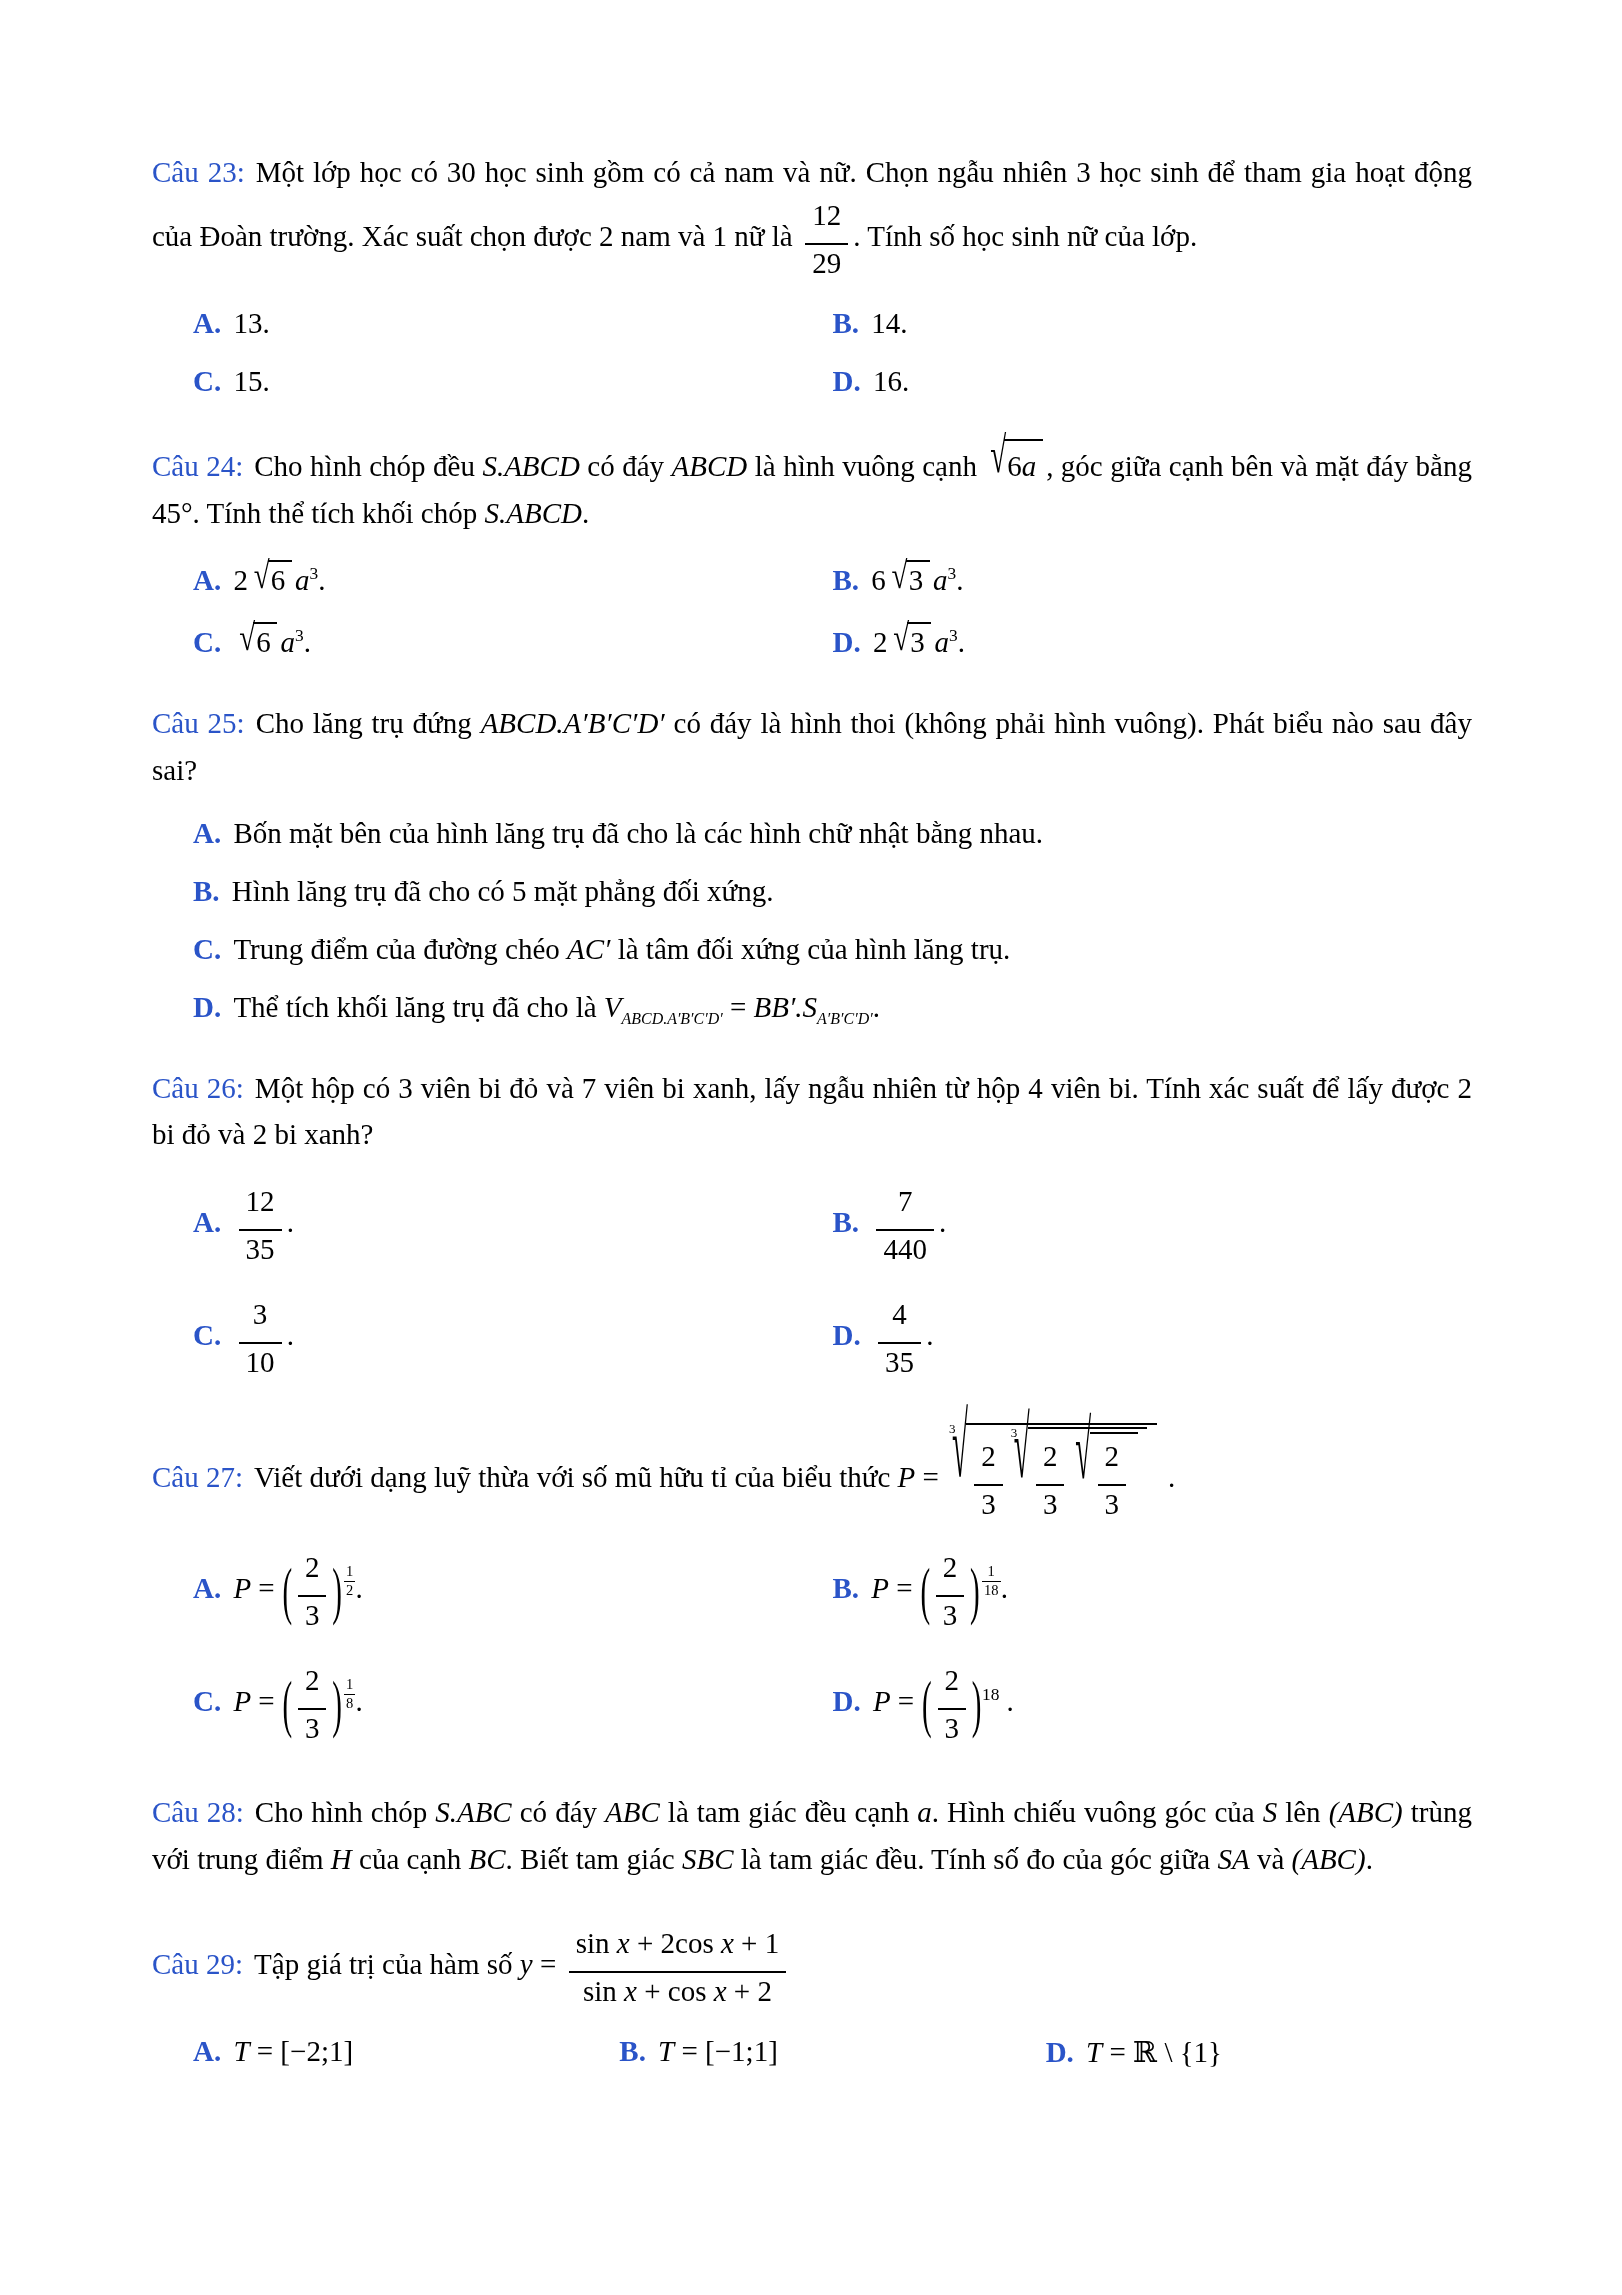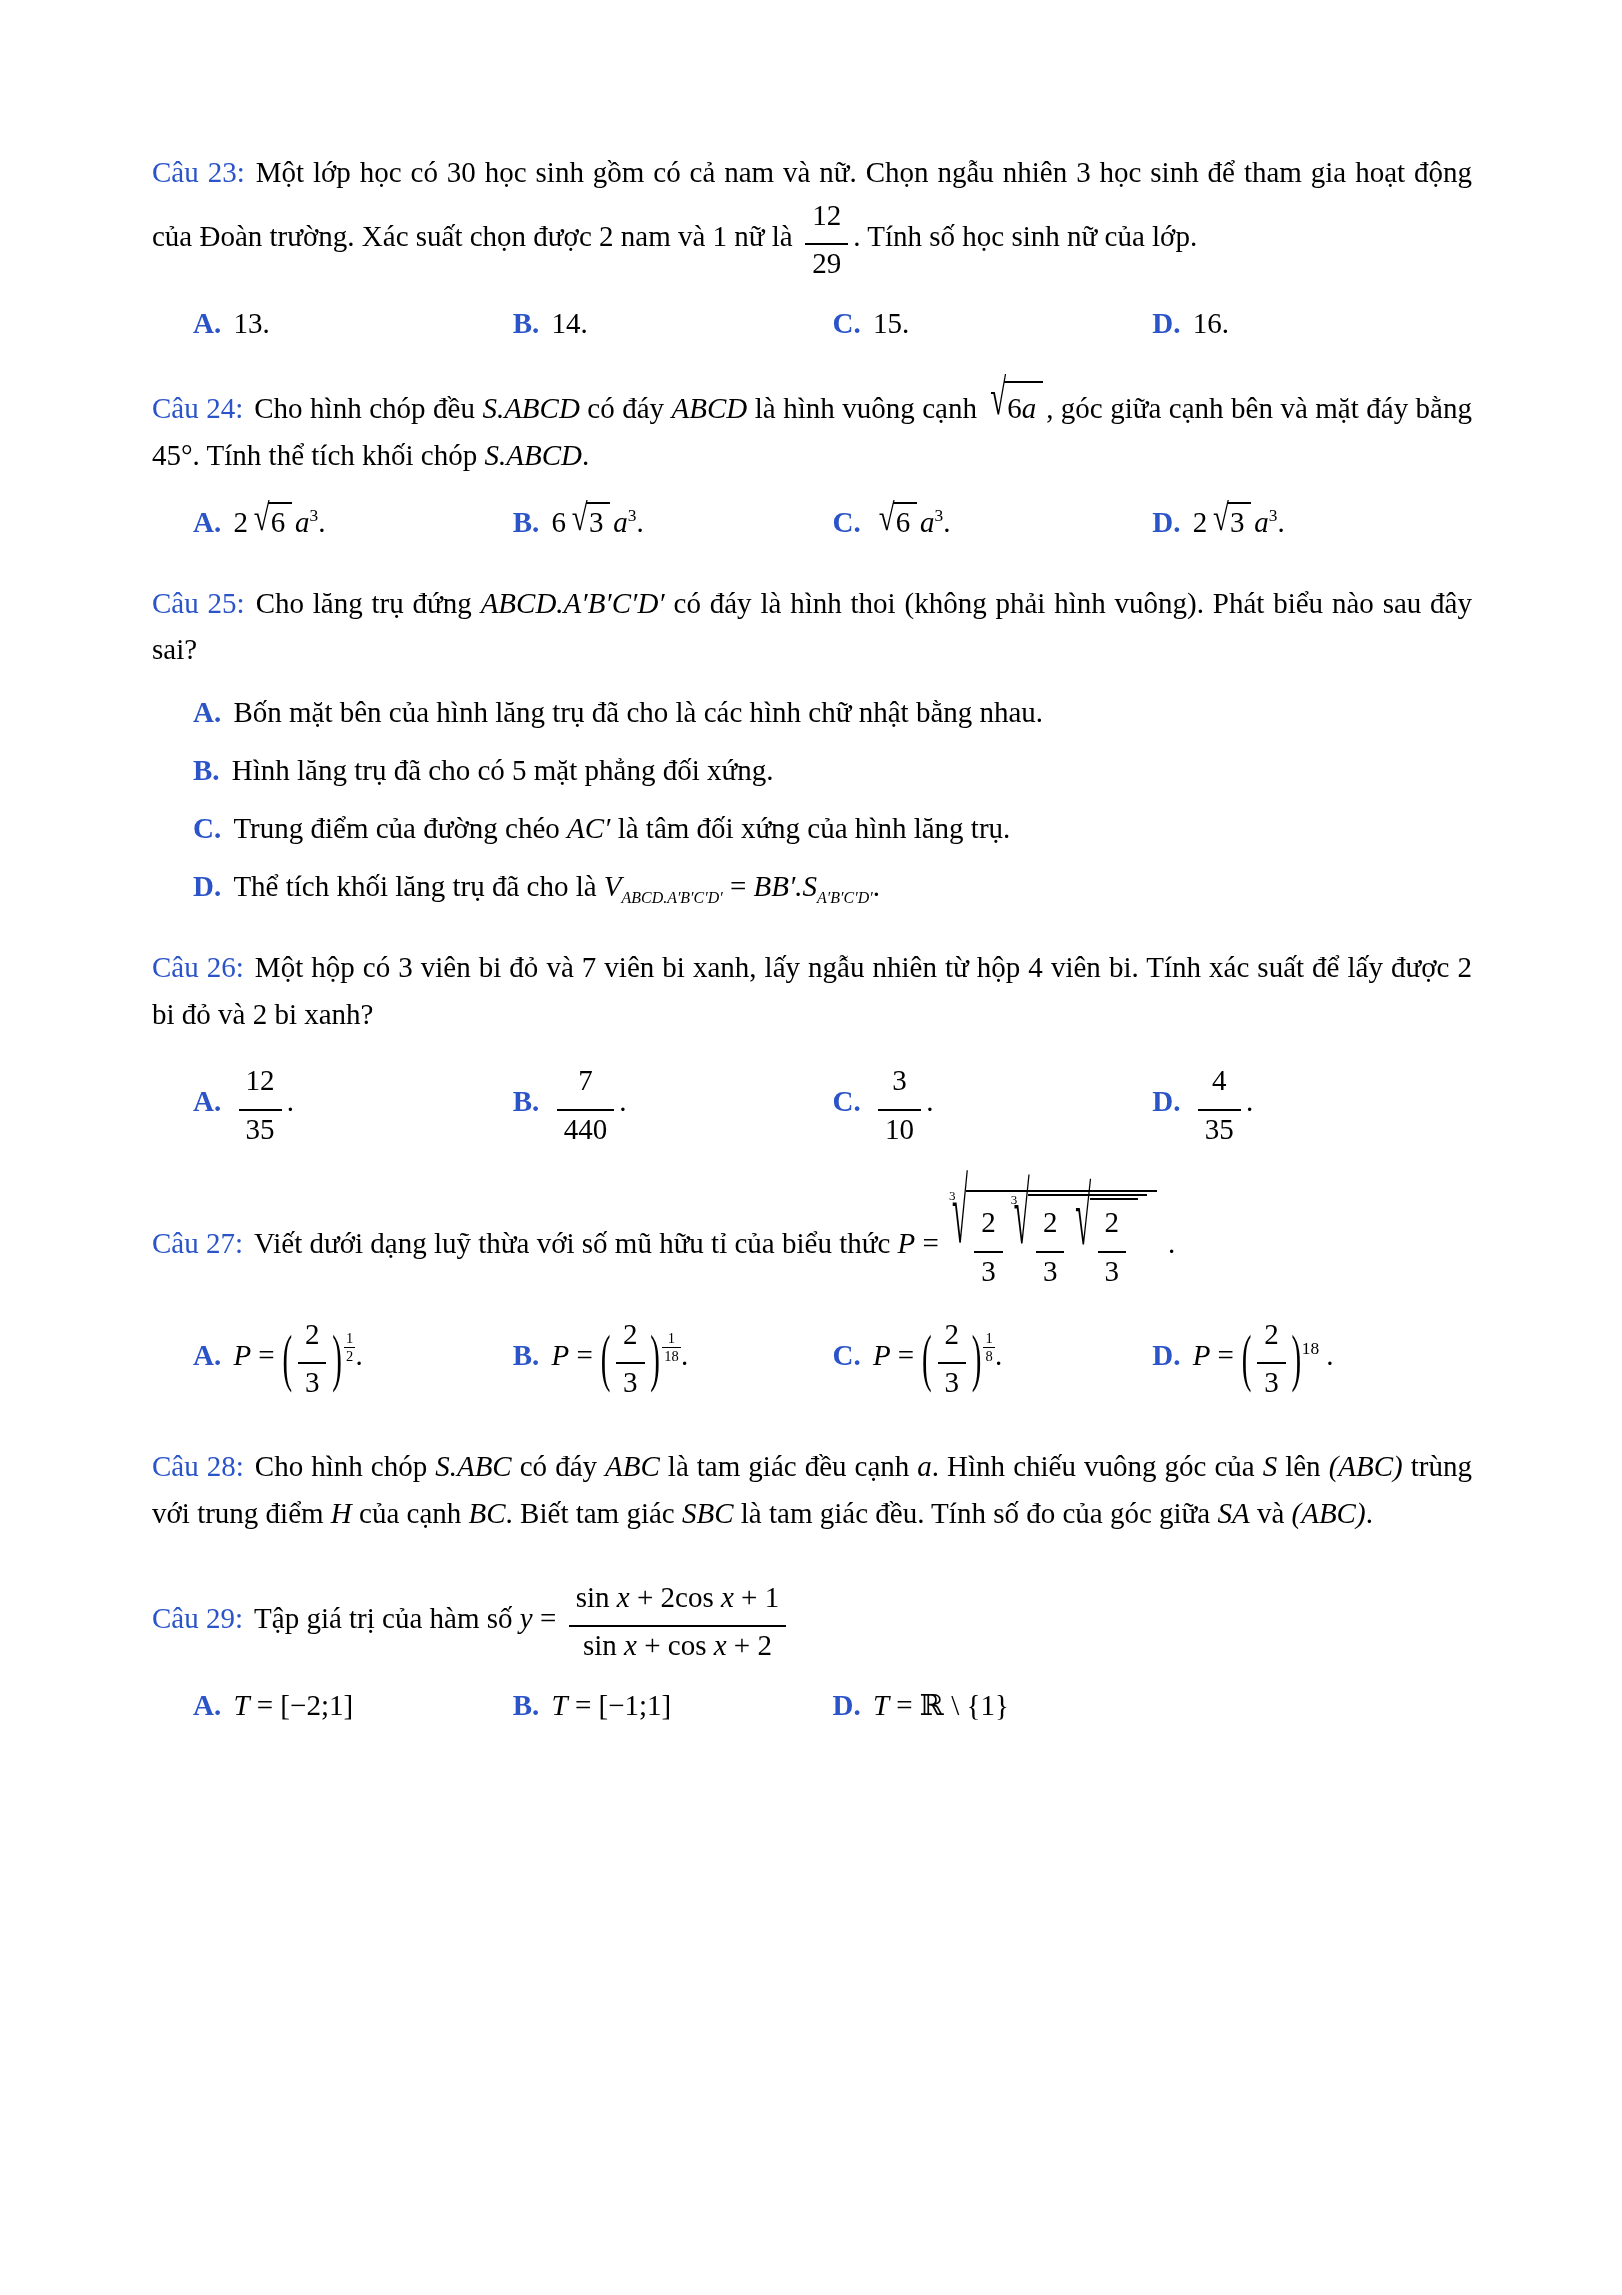--- a/index.html
+++ b/index.html
@@ -31,22 +31,22 @@
   .radicand { border-top: 2px solid currentColor; padding: 0.08em 0.22em 0 0.1em; display: inline-block; margin-left: -0.06em; }
 
   .paren { display: inline-block; vertical-align: middle; transform-origin: center; padding: 0 0.02em; }
   .pinner { display: inline-flex; align-items: center; vertical-align: middle; }
 
   .supfrac { display: inline-flex; flex-direction: column; text-align: center; font-size: 0.5em; line-height: 1.2; vertical-align: 1.5em; margin-left: 0.1em; }
   .supfrac .num { padding: 0 0.15em; }
   .supfrac .den { border-top: 1.3px solid currentColor; padding: 0 0.15em; }
 
   .opts { display: grid; margin-top: 23.6px; padding-left: 41px; row-gap: 25px; align-items: center; }
-  .cols-4 { grid-template-columns: repeat(4, 1fr); }
-  .cols-2 { grid-template-columns: repeat(4, 1fr); }
+  .cols-4 { grid-template-columns: repeat(2, 1fr); }
+  .cols-2 { grid-template-columns: repeat(3, 1fr); }
   .stack { grid-template-columns: 1fr; }
   .olabel { color: var(--accent-blue, #2a54c8); font-weight: bold; margin-right: 0.42em; }
 </style>
 </head>
 <body>
 
 <div class="page">
 
   <section class="question">
     <p class="qtext">

